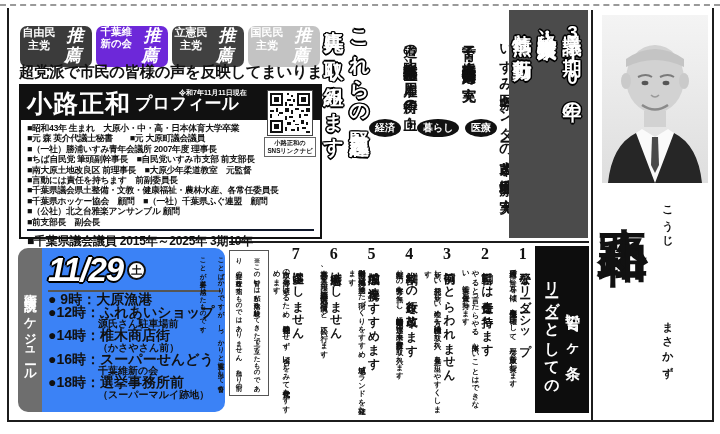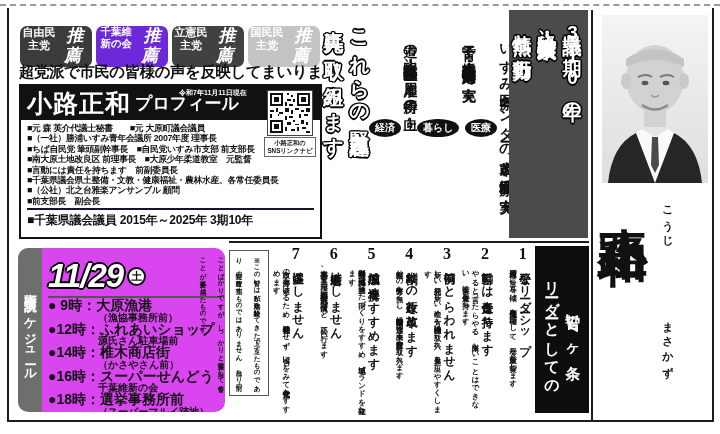--- a/index.html
+++ b/index.html
@@ -41,21 +41,21 @@
   .p-list .li.narrow { max-width:236px; overflow:hidden; }
   .p-foot { margin:2px 6px 0 6px; border-top:2px solid #0f172a; font-size:12px; font-weight:bold;
     padding-top:2px; letter-spacing:-0.2px; }
 
   
   .sched { position:absolute; left:18px; top:248px; width:207px; height:164px;
     display:flex; border-radius:10px; overflow:hidden; }
   .sched-bar { width:24px; background:#6e6e6e; color:#fff; display:flex; align-items:center;
     justify-content:center; }
   .sched-bar .vtxt { writing-mode:vertical-rl; font-size:12.5px; font-weight:bold; letter-spacing:2px; }
-  .sched-main { flex:1; background:#d946ef; padding:8px 4px 0 6px; }
+  .sched-main { flex:1; background:#3b82f6; padding:2px 4px 0 6px; }
   .sched-head { display:flex; align-items:center; gap:4px; height:42px; border-bottom:2px solid #555; }
   .sched-date { font-size:33px; font-weight:900; font-style:italic; color:#fff; letter-spacing:-1px;
     text-shadow:-2px 0 #000,2px 0 #000,0 -2px #000,0 2px #000,-1px -1px #000,1px -1px #000,-1px 1px #000,1px 1px #000; }
   .sched-day { width:19px; height:19px; border:2px solid #111; border-radius:50%; font-size:11px;
     font-weight:bold; display:flex; align-items:center; justify-content:center; background:#fff; }
   .sched-items { padding-top:2px; }
   .s-item { margin-bottom:1px; }
   .s-line { font-size:14px; font-weight:bold; line-height:11.6px; white-space:nowrap; }
   .s-note { font-size:10px; font-weight:bold; line-height:11px; margin-left:50px; white-space:nowrap; }
   .outline { color:#fff;
@@ -185,45 +185,46 @@
             <rect x="1" y="12" width="1" height="2"></rect>
             <rect x="5" y="12" width="1" height="1"></rect>
         </g>
       </svg>
       <div class="qr-cap">
         <div>小路正和の</div>
         <div>SNSリンクナビ</div>
       </div>
     </div>
     <div class="p-list">
+      <div class="li narrow">■昭和43年 生まれ　大原小・中・高・日本体育大学卒業</div>
       <div class="li narrow">■元 森 英介代議士秘書　　■元 大原町議会議員</div>
       <div class="li narrow">■（一社）勝浦いすみ青年会議所 2007年度 理事長</div>
       <div class="li">■ちば自民党 筆頭副幹事長　■自民党いすみ市支部 前支部長</div>
       <div class="li">■南大原土地改良区 前理事長　■大原少年柔道教室　元監督</div>
       <div class="li">■言動には責任を持ちます　前副委員長</div>
       <div class="li">■千葉県議会県土整備・文教・健康福祉・農林水産、各常任委員長</div>
+      <div class="li">■千葉県ホッケー協会　顧問　■（一社）千葉県ふぐ連盟　顧問</div>
       <div class="li">■（公社）北之台雅楽アンサンブル 顧問</div>
       <div class="li">■前支部長　副会長</div>
     </div>
     <div class="p-foot">■千葉県議会議員 2015年～2025年 3期10年</div>
   </div>
 
   <div class="sched">
     <div class="sched-bar">
       <span class="vtxt">街頭演説スケジュール</span>
     </div>
     <div class="sched-main">
       <div class="sched-head">
         <span class="sched-date">11/29</span>
         <span class="sched-day">土</span>
       </div>
       <div class="sched-items">
         <div class="s-item">
           <div class="s-line">● 9時：大原漁港</div>
-          <div class="s-note">（漁協事務所前）</div>
         </div>
         <div class="s-item">
           <div class="s-line">●12時：ふれあいショップ</div>
           <div class="s-note">源氏さん駐車場前</div>
         </div>
         <div class="s-item">
           <div class="s-line">●14時：椎木商店街</div>
           <div class="s-note">（かさやさん前）</div>
         </div>
         <div class="s-item">

